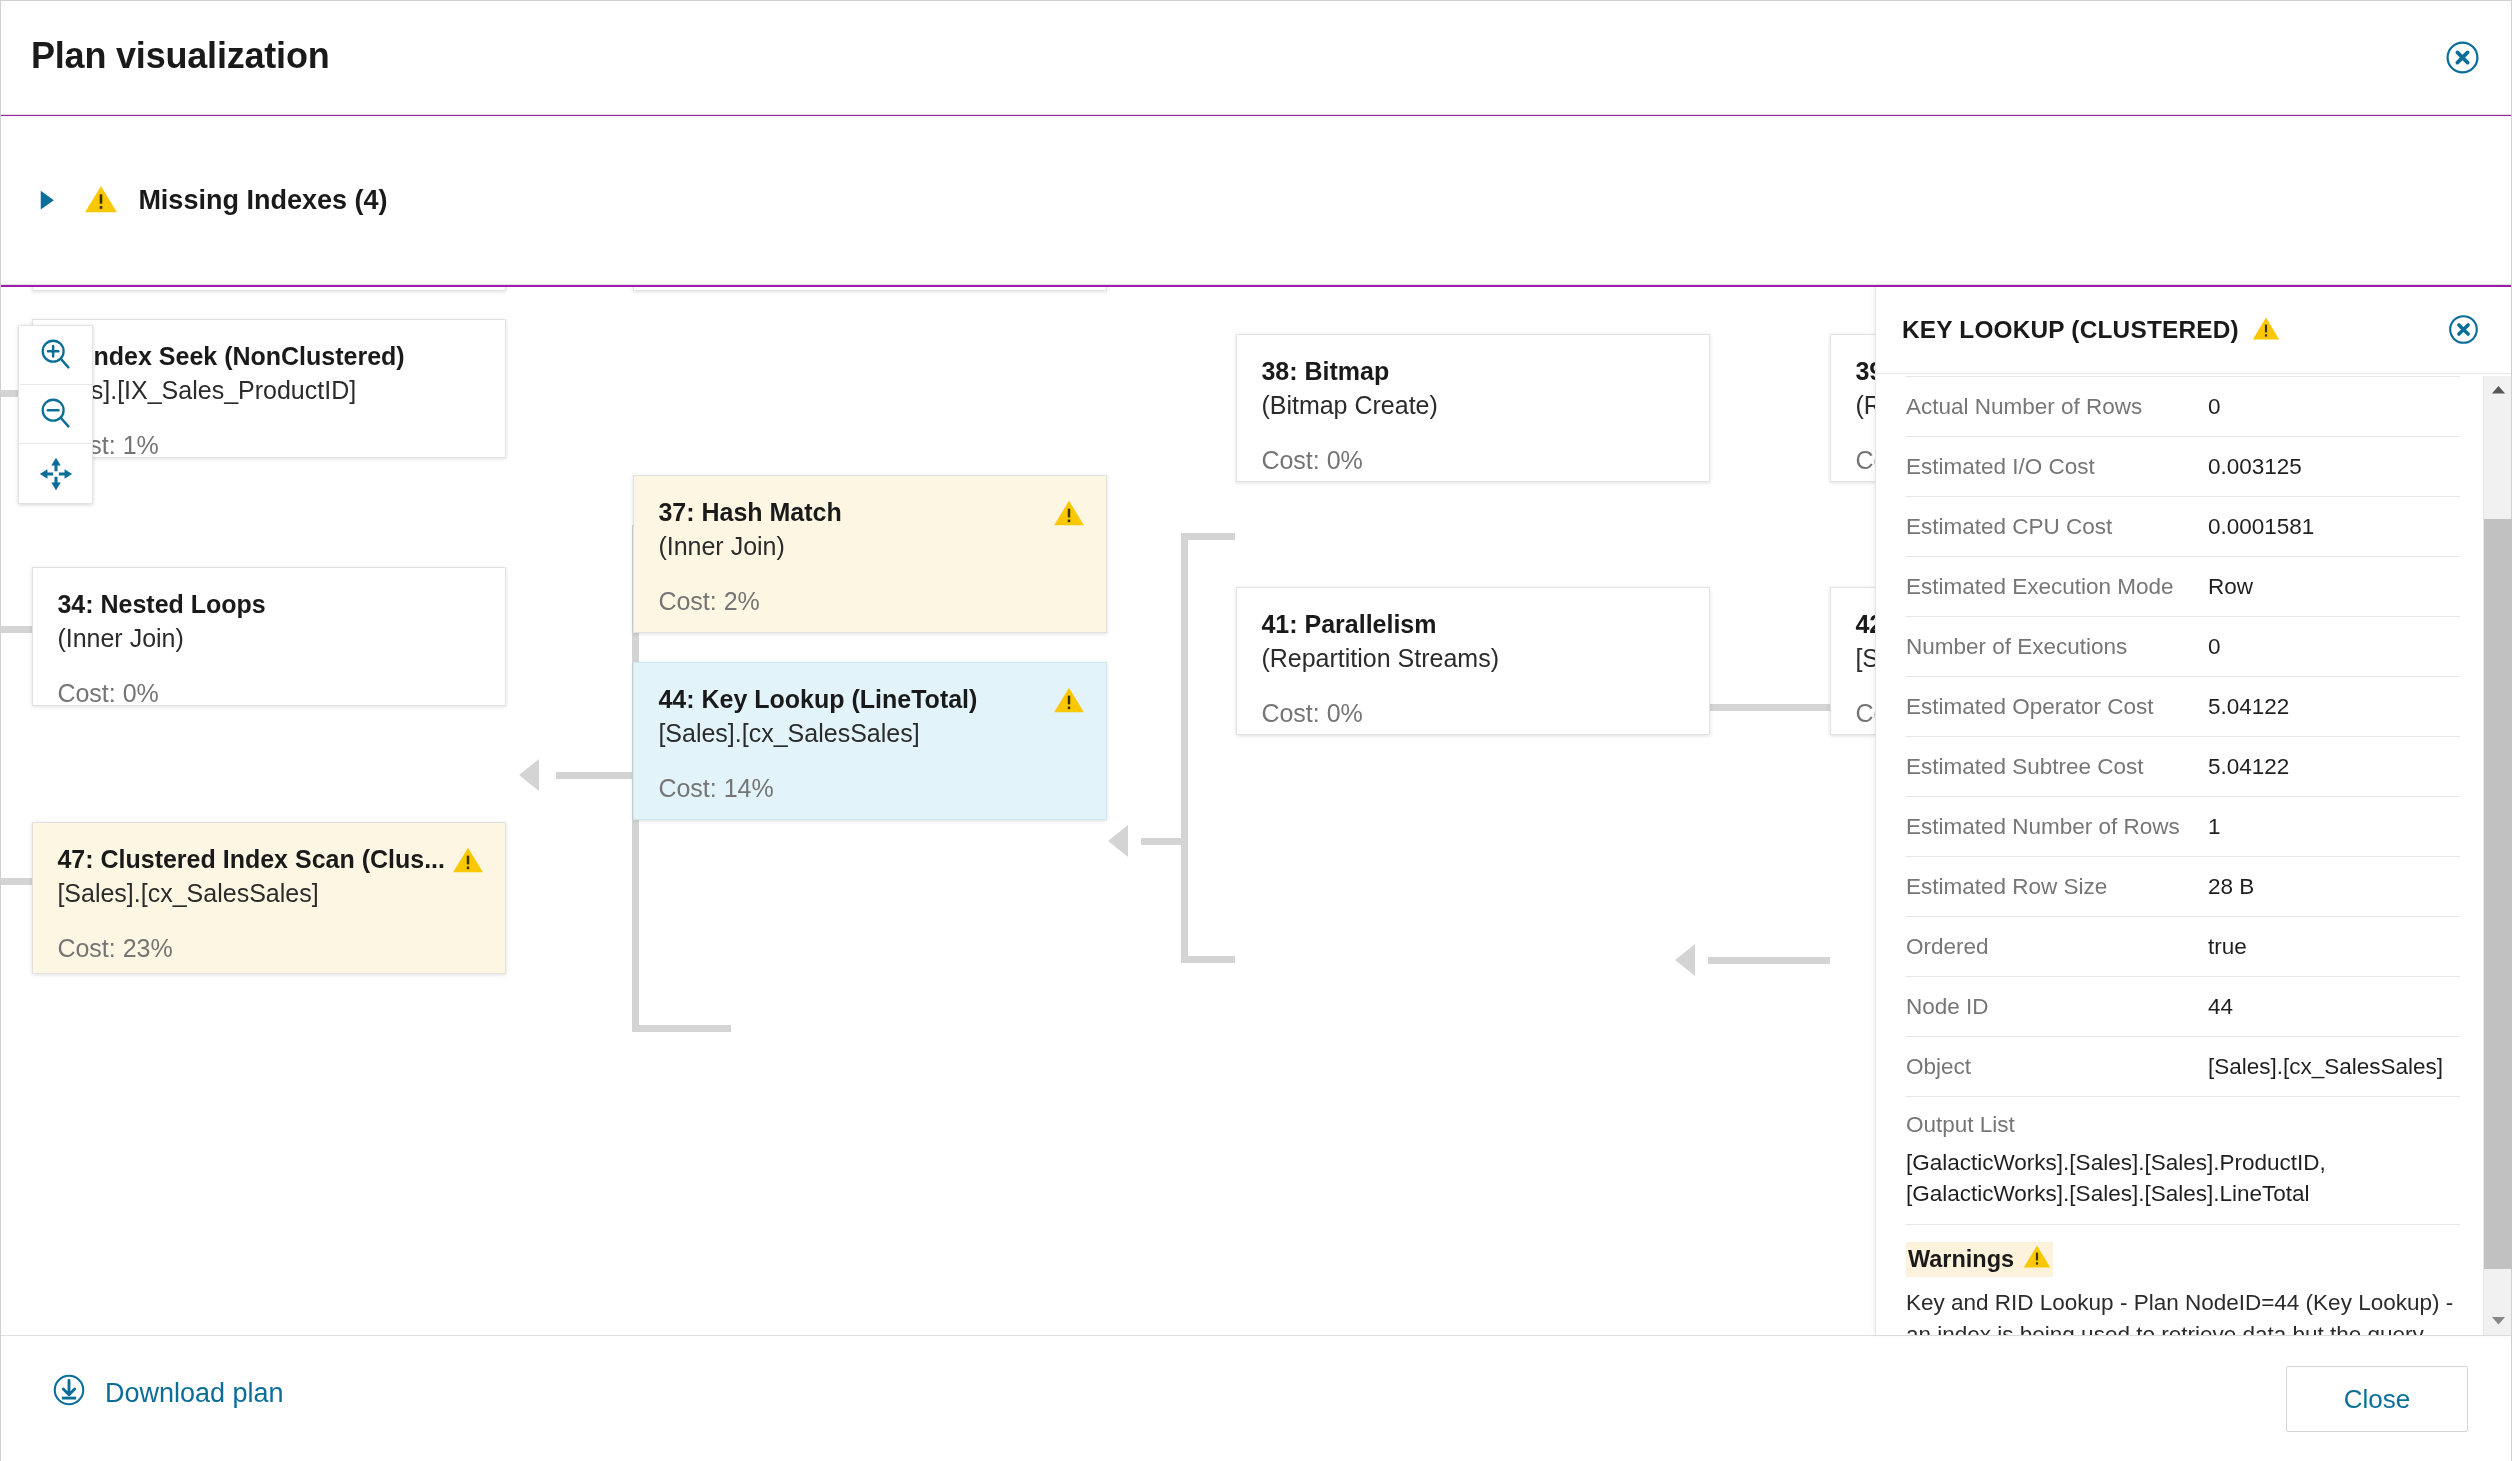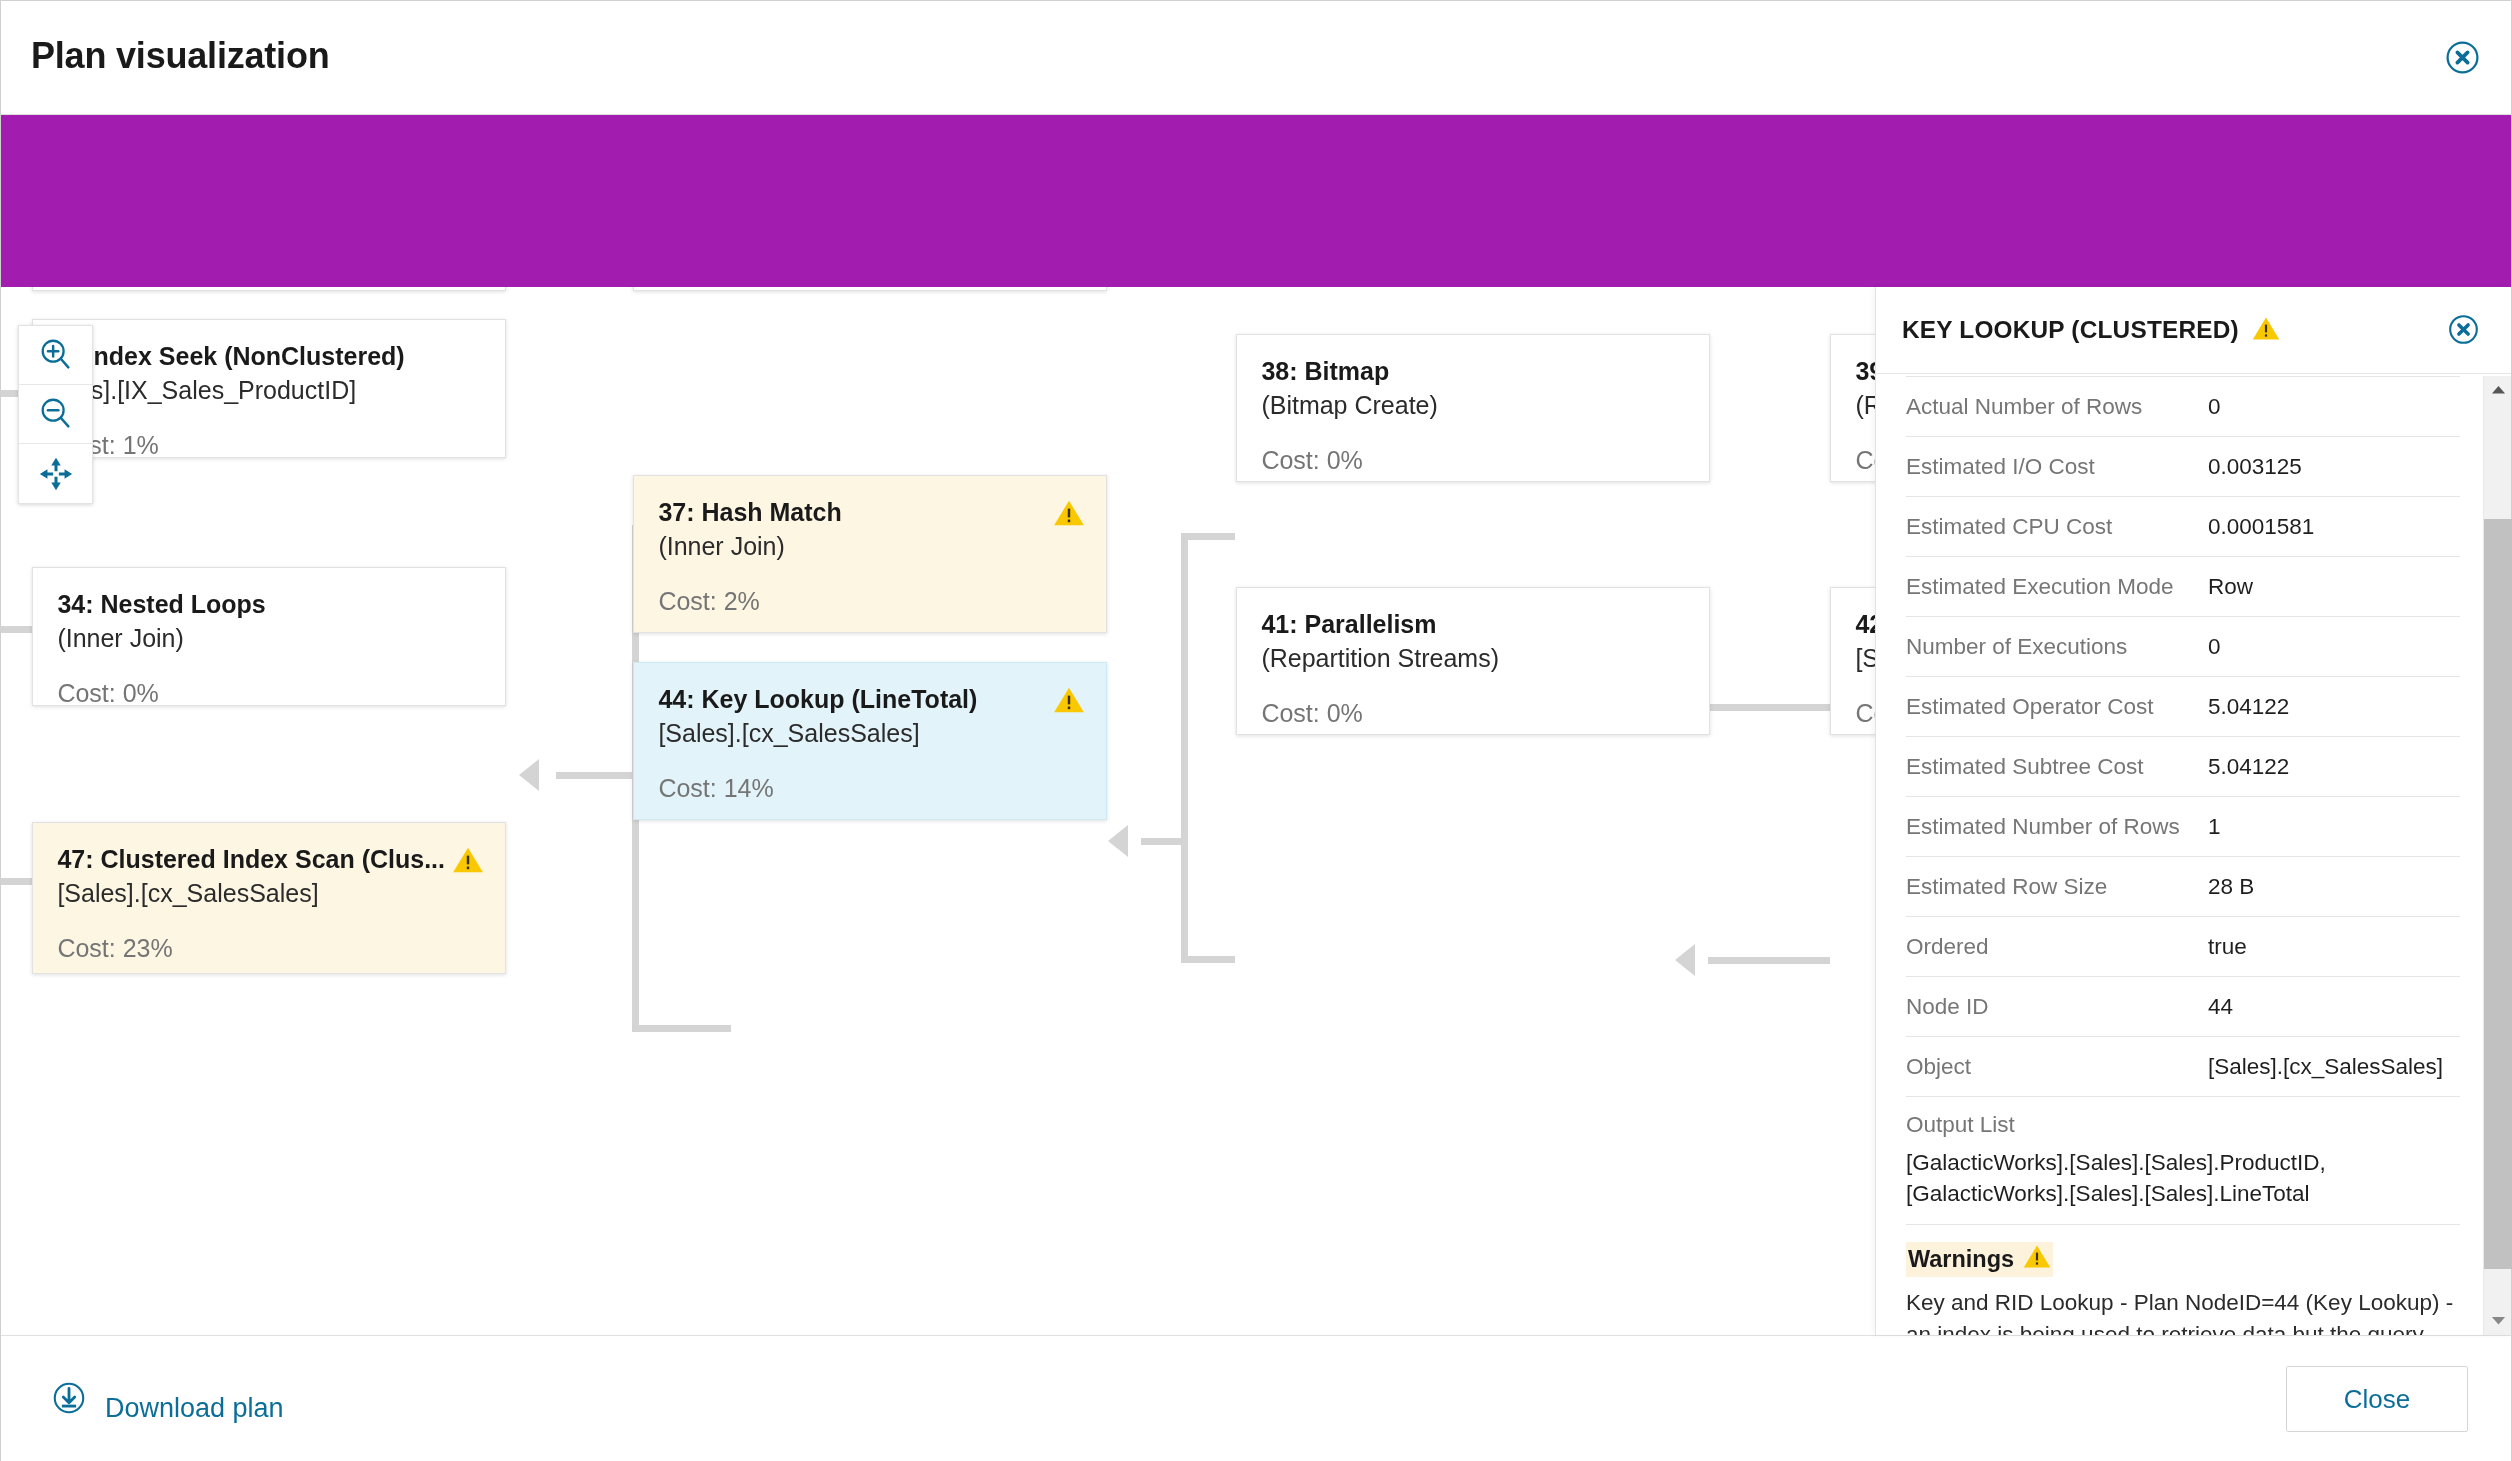--- a/index.html
+++ b/index.html
@@ -214,22 +214,22 @@
   }
 
   
   .footer {
     position: absolute; left: 0; bottom: 0;
     width: 2510px; height: 126px;
     border-top: 1.9px solid #e0e0e0;
     background: #fff;
   }
   .dl-link {
-    position: absolute; left: 49px; top: 43px;
-    display: flex; align-items: flex-end;
+    position: absolute; left: 49px; top: 35px;
+    display: flex; align-items: center;
     color: #0b6e99; font-size: 27px; cursor: pointer;
   }
   .dl-link .lbl { margin-left: 17px; }
   .close-btn {
     position: absolute; right: 43px; top: 30px;
     width: 182px; height: 66px;
     border: 0.9px solid #d5d5d5;
     background: #fff;
     color: #0b6e99; font-size: 26px;
     font-family: "Liberation Sans", sans-serif;
@@ -245,20 +245,37 @@
   <div class="titlebar">
     <div class="title">Plan visualization</div>
     <div class="close-x-circle">
       <svg width="41" height="41" viewBox="0 0 44 44">
         <circle cx="22" cy="22" r="16" fill="none" stroke="#0b6e99" stroke-width="2.4"></circle>
         <path d="M16.5 16.5 L27.5 27.5 M27.5 16.5 L16.5 27.5" stroke="#0b6e99" stroke-width="4" stroke-linecap="round"></path>
       </svg>
     </div>
   </div>
 
+  <div class="missing-bar">
+    <div class="mi-row">
+      <span class="mi-caret">
+        <svg width="20.6" height="24.4" viewBox="0 0 22 26">
+          <path d="M4 3 L18 13 L4 23 Z" fill="#0b6e99"></path>
+        </svg>
+      </span>
+      <span class="warn-tri">
+        <svg width="34" height="30" viewBox="0 0 36 32">
+          <path d="M18 2 L35 30 L1 30 Z" fill="#fac800"></path>
+          <rect x="16.6" y="11" width="2.8" height="10" fill="#3d3000"></rect>
+          <rect x="16.6" y="23.5" width="2.8" height="3" fill="#3d3000"></rect>
+        </svg>
+      </span>
+      <span class="mi-label">Missing Indexes (4)</span>
+    </div>
+  </div>
 
   <div class="canvas">
 
     <div class="zoom-controls">
       <div class="zoom-btn">
         <svg width="38" height="38" viewBox="0 0 40 40">
           <circle cx="17" cy="16" r="11" fill="none" stroke="#0b6e99" stroke-width="2.4"></circle>
           <path d="M11.5 16 H22.5 M17 10.5 V21.5" stroke="#0b6e99" stroke-width="2.6" stroke-linecap="round"></path>
           <path d="M25 24 L33 33" stroke="#0b6e99" stroke-width="2.6" stroke-linecap="round"></path>
         </svg>

